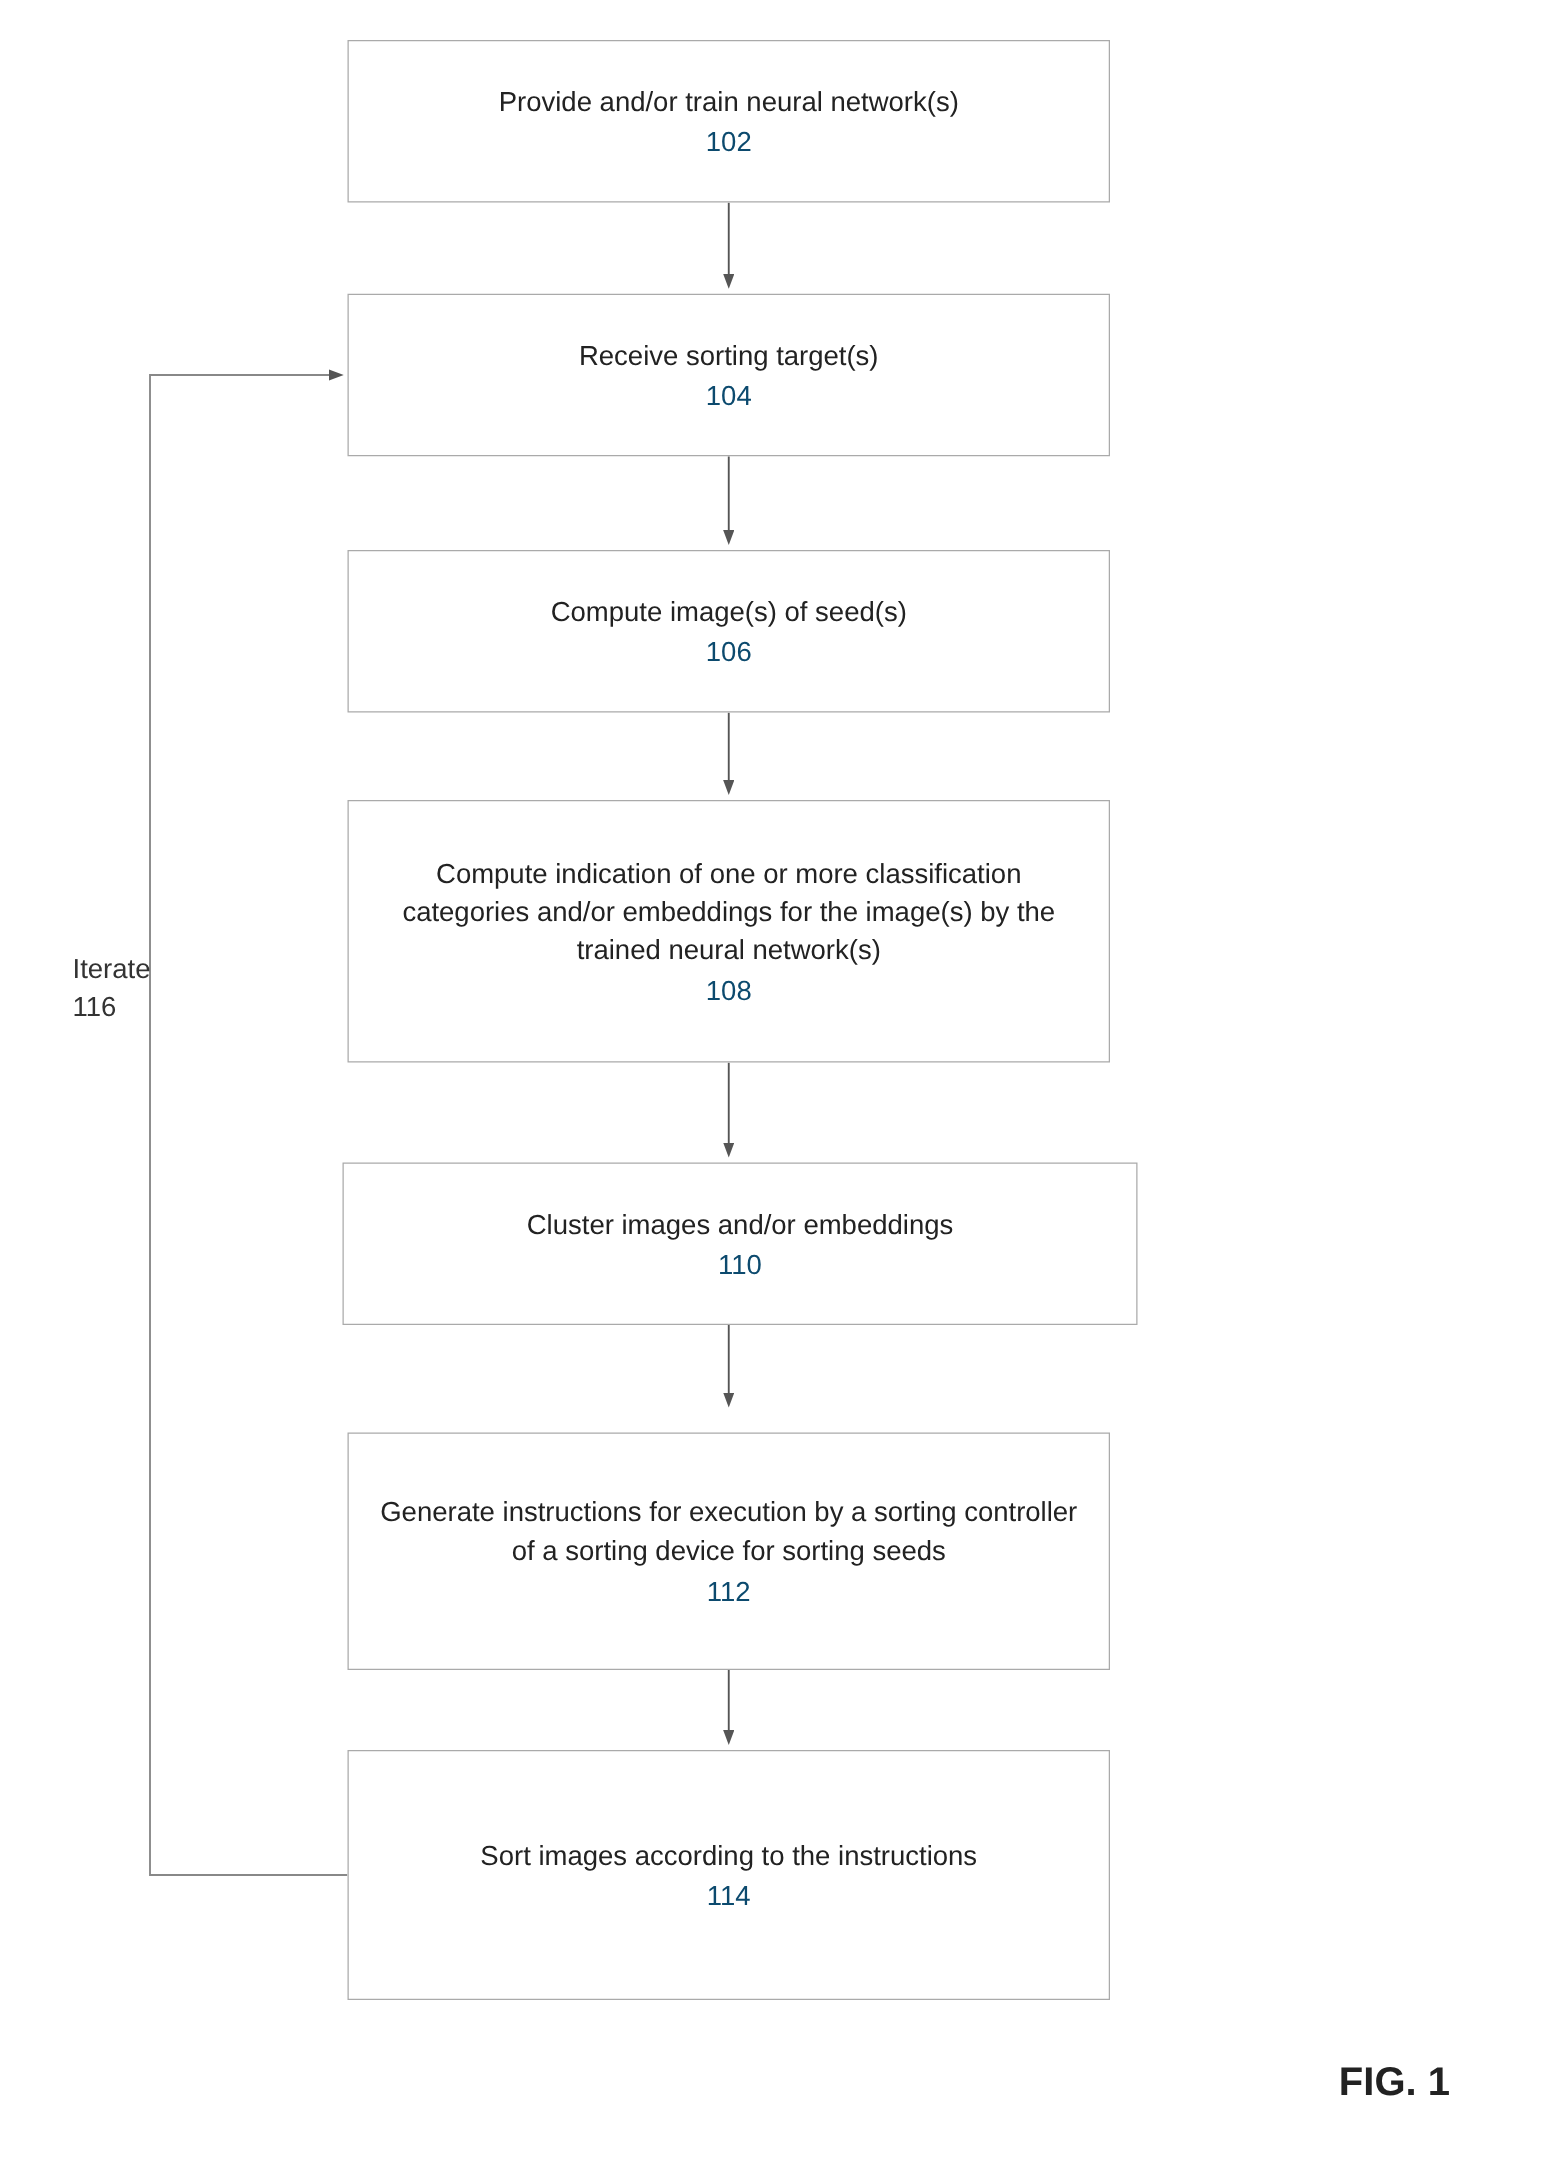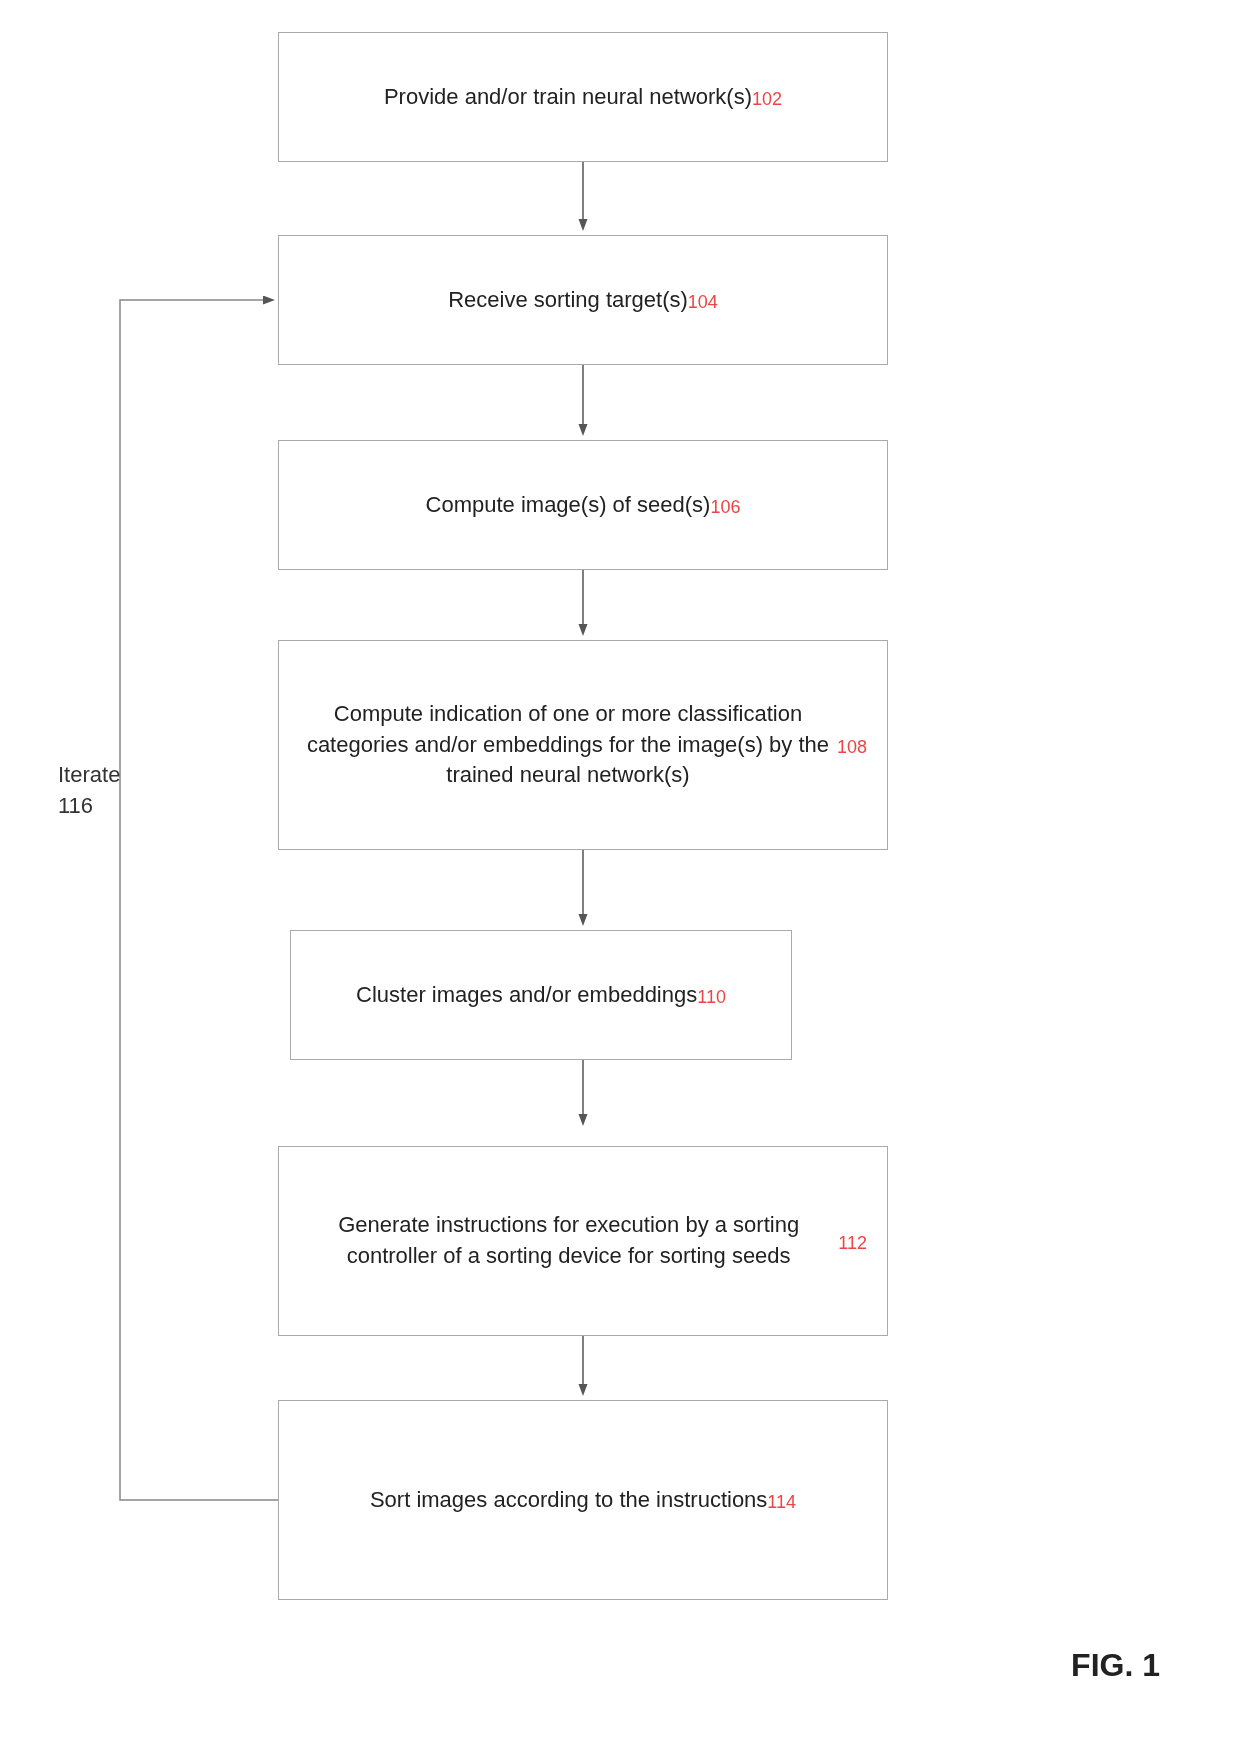--- a/index.html
+++ b/index.html
@@ -19,36 +19,36 @@
       left: 0;
       width: 1240px;
       height: 1744px;
     }
 
     .flow-box {
       position: absolute;
       border: 1px solid #aaaaaa;
       background: #ffffff;
       display: flex;
-      flex-direction: row;
+      flex-direction: column;
       align-items: center;
       justify-content: center;
       text-align: center;
       padding: 12px 20px;
     }
 
     .flow-box .box-label {
       font-size: 22px;
       color: #222222;
       line-height: 1.4;
     }
 
     .flow-box .box-number {
-      font-size: 18px;
-      color: #ef4444;
+      font-size: 22px;
+      color: #0c4a6e;
       margin-top: 4px;
     }
 
     .fig-label {
       position: absolute;
       font-size: 32px;
       font-weight: bold;
       color: #222222;
       bottom: 60px;
       right: 80px;
@@ -114,21 +114,21 @@
   <div class="flow-box" style="left:278px; top:440px; width:610px; height:130px;">
     <span class="box-label">Compute image(s) of seed(s)</span>
     <span class="box-number">106</span>
   </div>
 
   <div class="flow-box" style="left:278px; top:640px; width:610px; height:210px;">
     <span class="box-label">Compute indication of one or more classification categories and/or embeddings for the image(s) by the trained neural network(s)</span>
     <span class="box-number">108</span>
   </div>
 
-  <div class="flow-box" style="left:290px; top:930px; width:502px; height:130px;">
+  <div class="flow-box" style="left:274px; top:930px; width:636px; height:130px;">
     <span class="box-label">Cluster images and/or embeddings</span>
     <span class="box-number">110</span>
   </div>
 
   <div class="flow-box" style="left:278px; top:1130px; width:610px; height:190px;margin-top:16px;">
     <span class="box-label">Generate instructions for execution by a sorting controller of a sorting device for sorting seeds</span>
     <span class="box-number">112</span>
   </div>
 
   <div class="flow-box" style="left:278px; top:1400px; width:610px; height:200px;">

